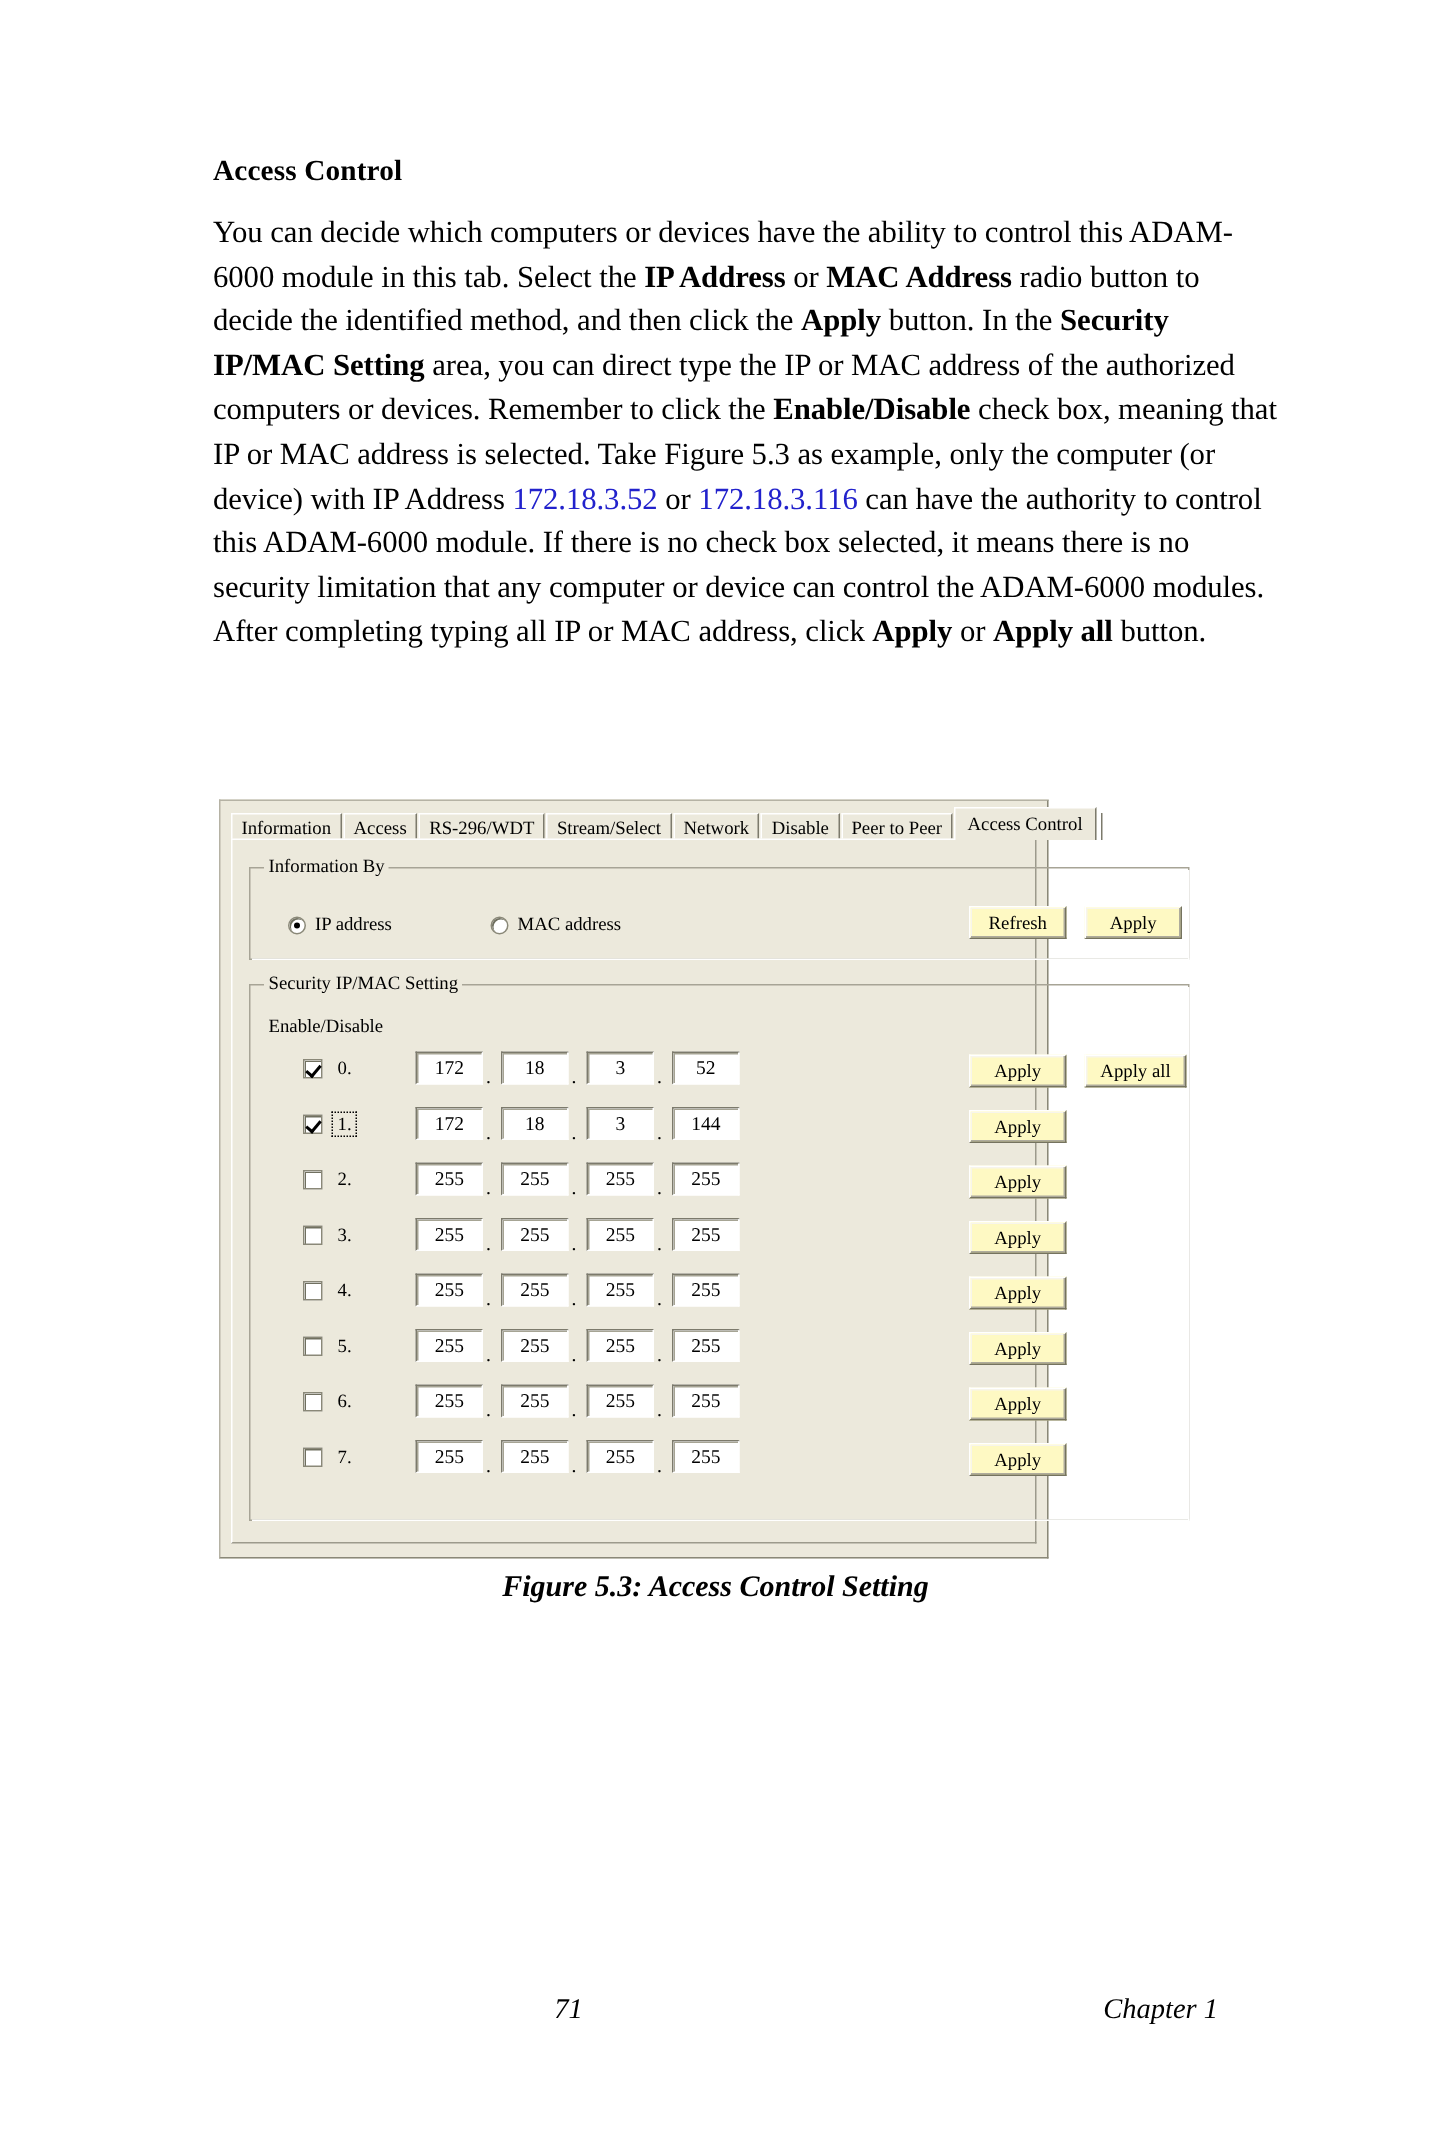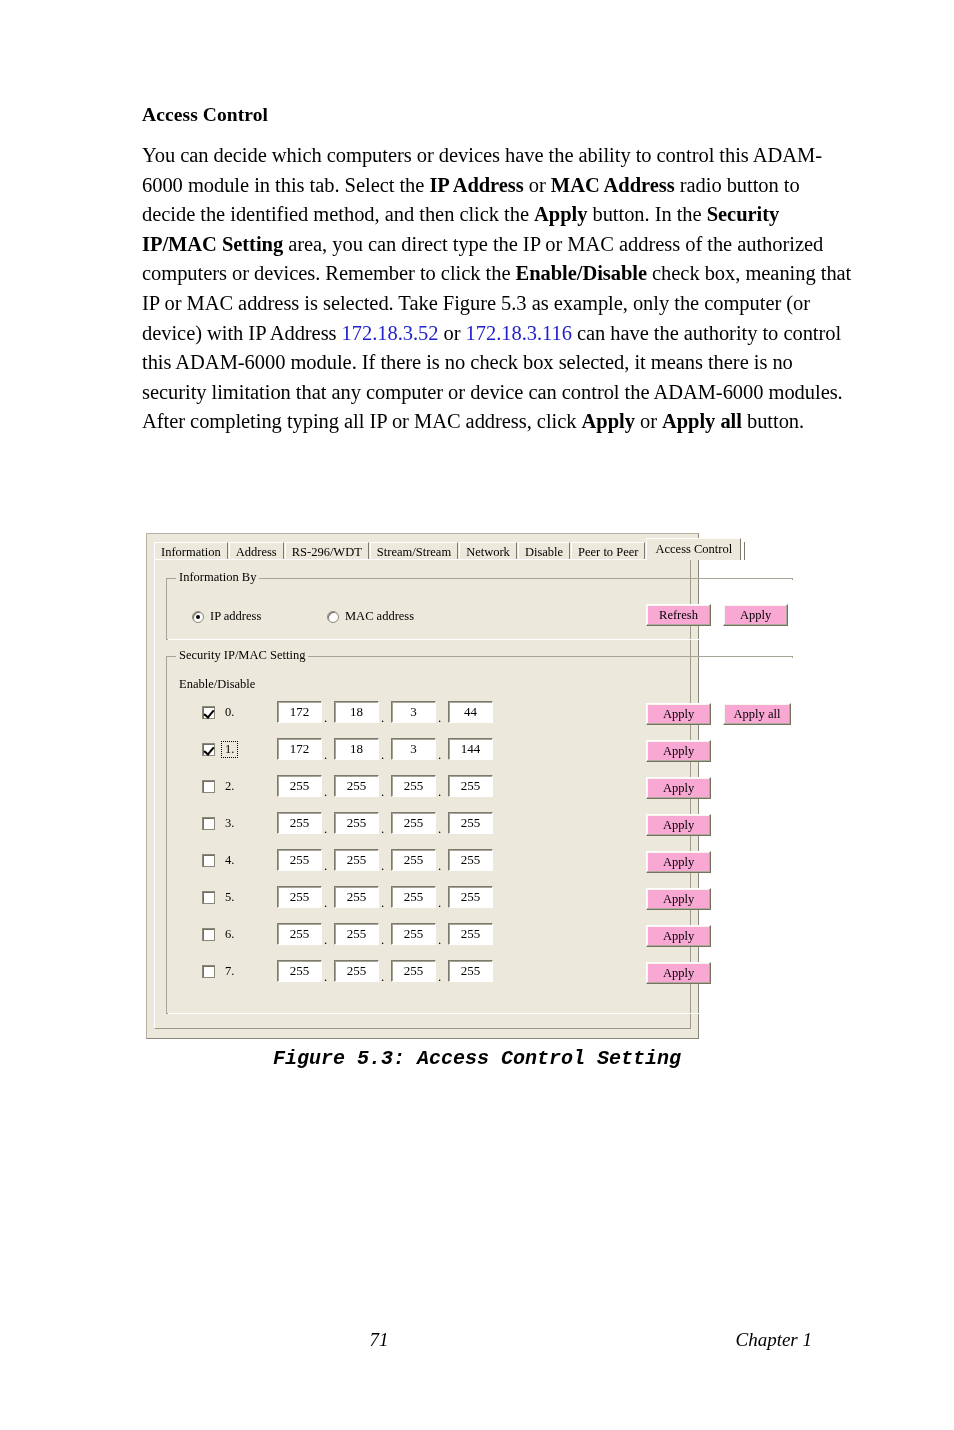--- a/index.html
+++ b/index.html
@@ -185,21 +185,21 @@
     position: absolute;
     left: 3px; top: 3px;
     width: 4px; height: 4px;
     border-radius: 50%;
     background: #000000;
   }
 
   
   .btn {
     position: absolute;
-    background: #f9a8d4;
+    background: #fef9c3;
     border: 1px solid #FFFFFF;
     border-right-color: #75735F;
     border-bottom-color: #75735F;
     box-shadow: inset -1px -1px 0 #AEAB9C, inset 1px 1px 0 #F7F5EC;
     font-family: "Liberation Serif", serif;
     font-size: 12.5px;
     color: #000000;
     text-align: center;
     line-height: 20px;
     height: 22px;
@@ -289,21 +289,21 @@
 
   .fig-caption {
     position: absolute;
     left: 0;
     top: 1047px;
     width: 954px;
     text-align: center;
     font-size: 20px;
     font-weight: bold;
     font-style: italic;
-    font-family: Liberation Mono, monospace;
+    font-family: Liberation Serif, serif;
   }
 
   .footer-page {
     position: absolute;
     left: 0;
     top: 1329px;
     width: 758px;
     text-align: center;
     font-size: 19px;
     font-style: italic;
@@ -321,23 +321,23 @@
 
 <div class="page-heading">Access Control</div>
 
 <div class="body-copy" id="body-copy"><span>You can decide which computers or devices have the ability to control this ADAM-6000 module in this tab. Select the </span><b>IP Address</b><span> or </span><b>MAC Address</b><span> radio button to decide the identified method, and then click the </span><b>Apply</b><span> button. In the </span><b>Security IP/MAC Setting</b><span> area, you can direct type the IP or MAC address of the authorized computers or devices. Remember to click the </span><b>Enable/Disable</b><span> check box, meaning that IP or MAC address is selected. Take Figure 5.3 as example, only the computer (or device) with IP Address </span><span class="ip-blue" style="color: rgb(34, 34, 204);">172.18.3.52</span><span> or </span><span class="ip-blue" style="color: rgb(34, 34, 204);">172.18.3.116</span><span> can have the authority to control this ADAM-6000 module. If there is no check box selected, it means there is no security limitation that any computer or device can control the ADAM-6000 modules. After completing typing all IP or MAC address, click </span><b>Apply</b><span> or </span><b>Apply all</b><span> button.</span></div>
 
 <div class="figure-wrap">
   <div class="dialog">
 
     <div class="tabstrip" id="tabstrip">
         <div class="tab"><span>Information</span></div>
-        <div class="tab"><span>Address</span></div>
+        <div class="tab"><span>Access</span></div>
         <div class="tab"><span>RS-296/WDT</span></div>
-        <div class="tab"><span>Stream/Stream</span></div>
+        <div class="tab"><span>Stream/Select</span></div>
         <div class="tab"><span>Network</span></div>
         <div class="tab"><span>Disable</span></div>
         <div class="tab"><span>Peer to Peer</span></div>
         <div class="tab selected"><span>Access Control</span></div>
         <div class="tab-endcap"></div>
       </div>
 
     <div class="client">
 
       <div class="groupbox" id="controlled-by-group">
@@ -367,21 +367,21 @@
               <div class="chk-wrap">
                 <span class="chk on"></span>
                 <span class="row-num">0.</span>
               </div>
               <div class="octet" style="left: 110px;">172</div>
               <div class="dot" style="left: 157px;">.</div>
               <div class="octet" style="left: 167px;">18</div>
               <div class="dot" style="left: 214px;">.</div>
               <div class="octet" style="left: 224px;">3</div>
               <div class="dot" style="left: 271px;">.</div>
-              <div class="octet" style="left: 281px;">44</div>
+              <div class="octet" style="left: 281px;">52</div>
               <div class="btn" style="left: 479px; top: 4px; width: 65px;">Apply</div>
             </div>
             <div class="ip-row" style="top: 79px;">
               <div class="chk-wrap">
                 <span class="chk on"></span>
                 <span class="row-num focused">1.</span>
               </div>
               <div class="octet" style="left: 110px;">172</div>
               <div class="dot" style="left: 157px;">.</div>
               <div class="octet" style="left: 167px;">18</div>

